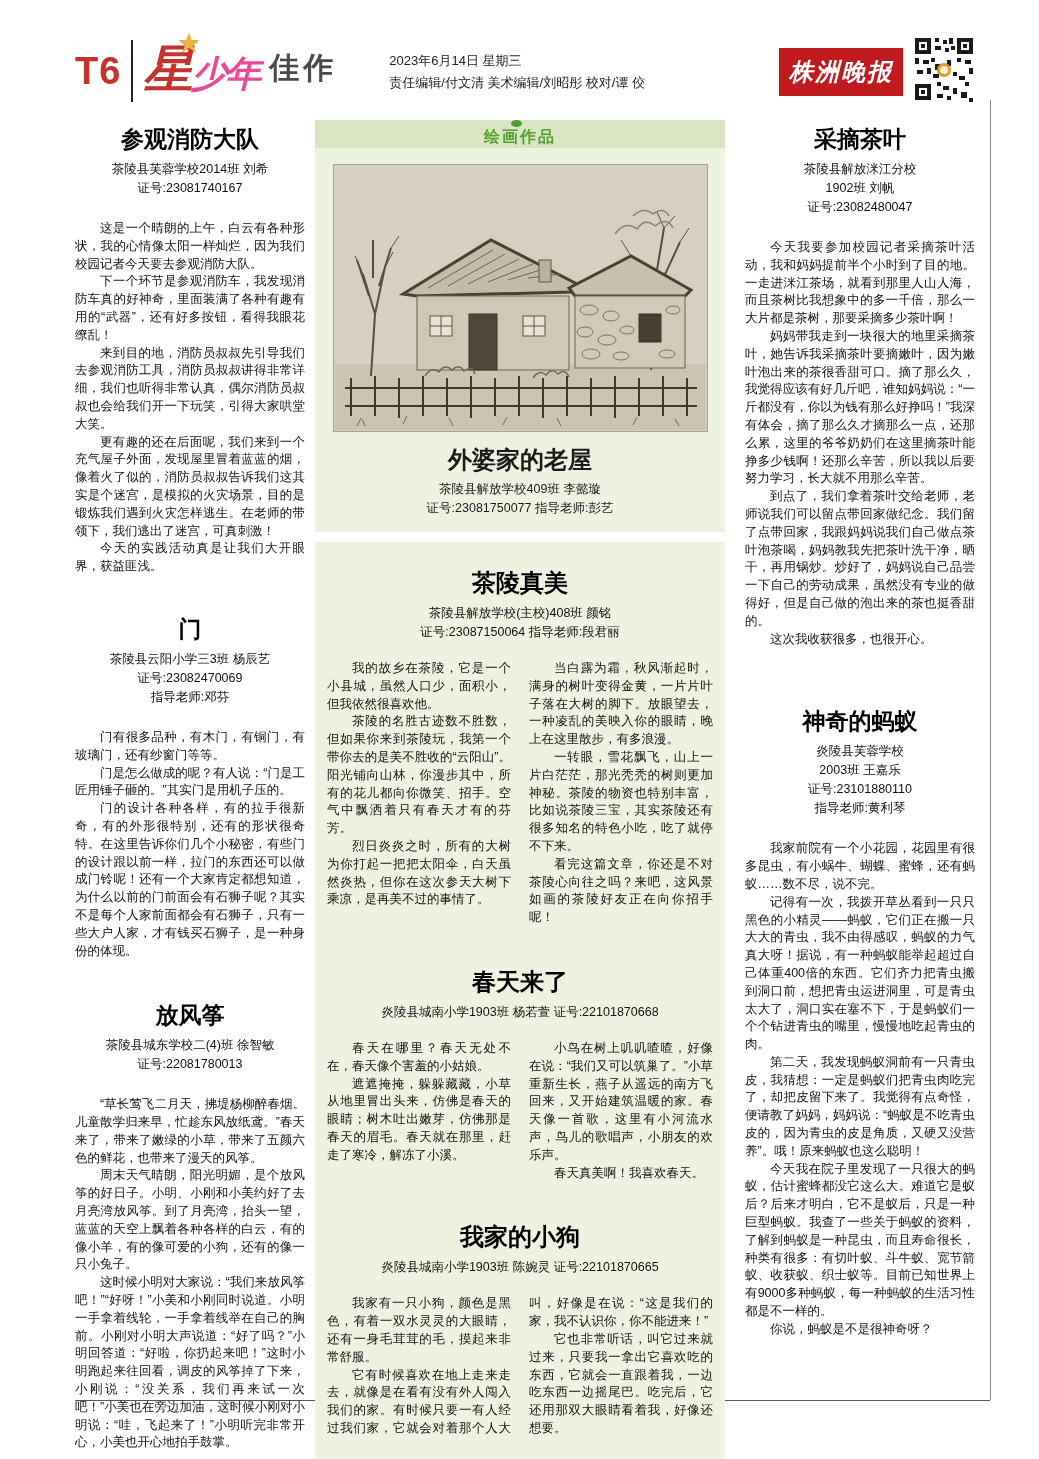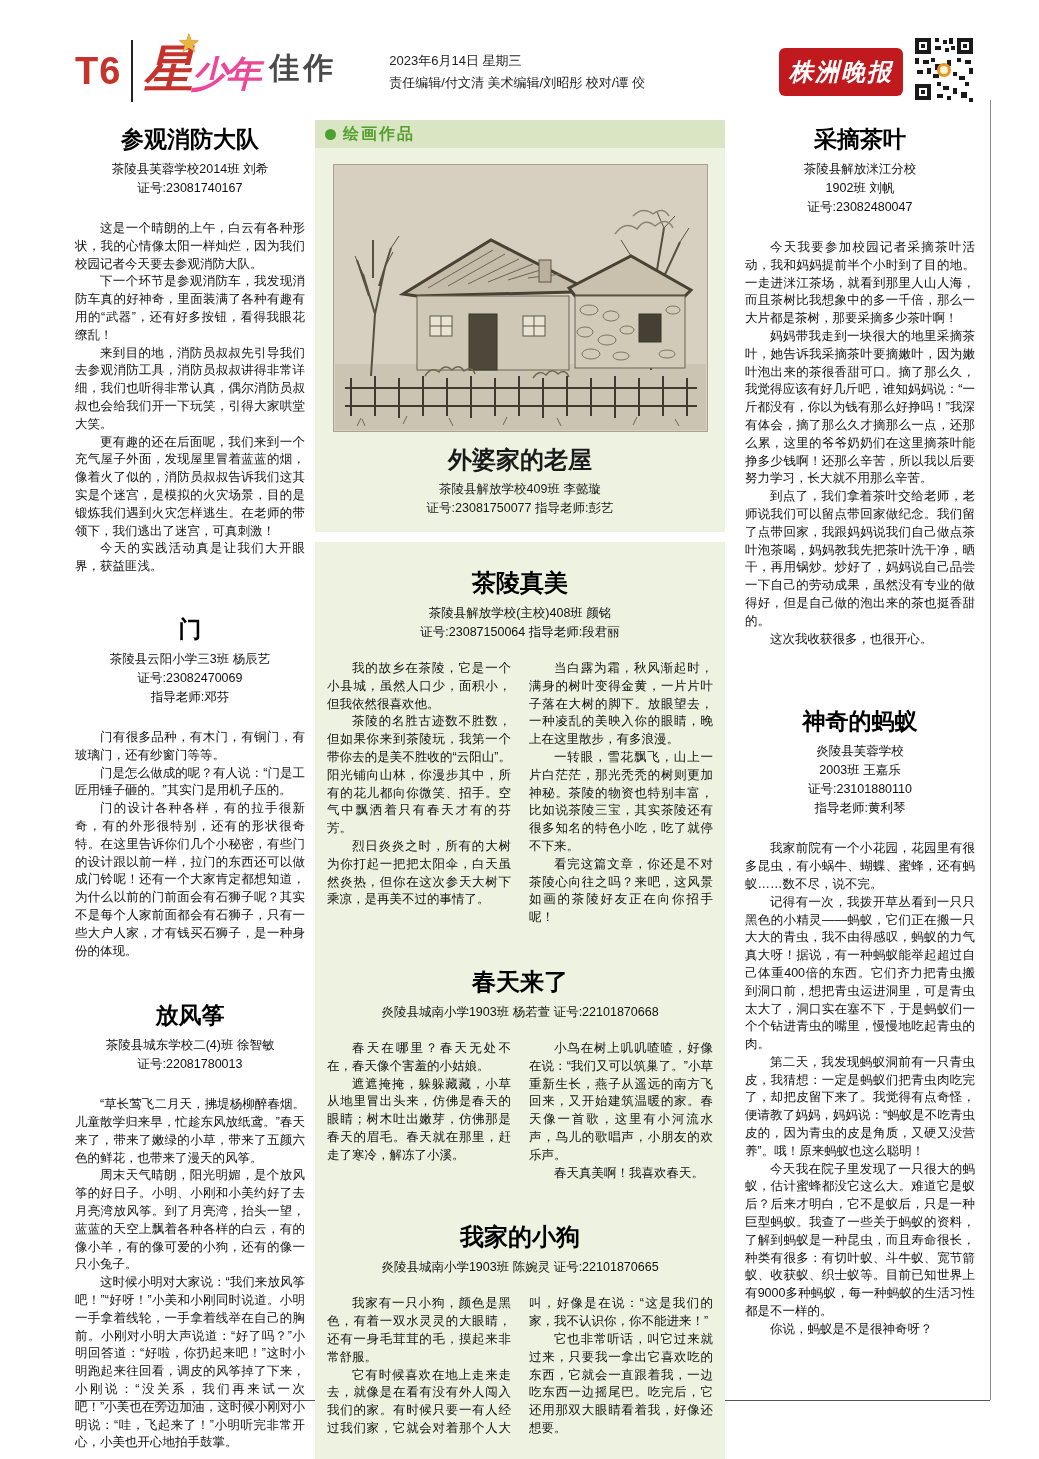--- a/index.html
+++ b/index.html
@@ -12,42 +12,42 @@
   .header{position:absolute;left:75px;top:36px;width:900px;height:80px;display:flex;align-items:flex-start;}
   .page-num{color:#c5342c;font-size:38px;font-weight:bold;line-height:70px;letter-spacing:1px;}
   .hdr-divider{width:2px;height:62px;background:#222;margin:4px 10px 0 10px;}
   .masthead{position:relative;white-space:nowrap;margin-right:14px;}
   .mh-xing{color:#c5342c;font-size:50px;font-weight:bold;font-style:italic;letter-spacing:-2px;}
   .mh-star{position:absolute;left:34px;top:-8px;color:#e8b83a;font-size:26px;text-shadow:0 0 1px #c5342c;}
   .mh-shaonian{color:#ec4899;font-size:36px;font-weight:bold;font-style:italic;letter-spacing:-2px;}
   .mh-jiazuo{color:#4a4a4a;font-size:30px;font-weight:bold;margin-left:10px;letter-spacing:4px;vertical-align:8px;}
   .pubinfo{margin-left:38px;margin-top:14px;font-size:13px;color:#222;line-height:22px;white-space:nowrap;}
   .hdr-spacer{flex:1;}
-  .brand-box{background:#c0191e;color:#fff;font-weight:bold;font-size:24px;font-style:italic;font-family:"Liberation Serif",serif;padding:8px 10px;margin-top:12px;letter-spacing:2px;white-space:nowrap;border-radius:6px;}
+  .brand-box{background:#c0191e;color:#fff;font-weight:bold;font-size:24px;font-style:italic;font-family:"Liberation Serif",serif;padding:8px 10px;margin-top:12px;letter-spacing:2px;white-space:nowrap;}
   .qr-wrap{margin-left:10px;margin-top:0px;}
 
   
   .cols{position:absolute;left:75px;top:120px;width:900px;display:flex;}
   .col-left{width:230px;margin-right:10px;}
   .col-middle{width:410px;margin-right:20px;}
   .col-right{width:230px;}
 
   article{margin:0 0 38px 0;}
   .art-title{font-size:23px;font-weight:bold;text-align:center;margin:4px 0 6px 0;line-height:30px;color:#000;}
   .byline{text-align:center;font-size:12.5px;line-height:19px;color:#111;margin-bottom:22px;}
   .body p{font-size:12.5px;line-height:17.8px;text-align:justify;text-indent:2em;margin:0;color:#111;font-family:Liberation Sans, sans-serif;}
   .body.two-col{column-count:2;column-gap:18px;}
 
   .col-right article.gap-top{margin-top:58px;}
   .col-left article:nth-child(2){margin-bottom:40px;}
 
   
   .green-panel{background:#eef2e0;}
   .panel-art{padding-bottom:14px;margin-bottom:10px;}
-  .section-bar{background:#d9e5c3;height:28px;display:flex;align-items:center;padding:0 10px;margin-bottom:16px;}
+  .section-bar{background:#d9e5c3;height:28px;display:flex;align-items:center;padding:0 10px;margin-bottom:16px;flex-direction:column;}
   .section-dot{width:11px;height:11px;border-radius:50%;background:#4ba02f;margin-right:7px;}
   .section-label{color:#55a02f;font-size:16px;font-weight:bold;letter-spacing:2px;}
   .artwork-fig{width:375px;margin:0 auto;display:block;}
   .artwork-caption{margin-top:12px;}
   .aw-title{font-size:24px;font-weight:bold;text-align:center;margin:2px 0 4px 0;}
   .aw-line{text-align:center;font-size:12.5px;line-height:19px;}
   .panel-articles{padding:22px 12px 10px 12px;}
   .panel-articles article{margin-bottom:40px;}
   .panel-articles .art-title{font-size:24px;}
   .panel-articles .byline{margin-bottom:18px;}

